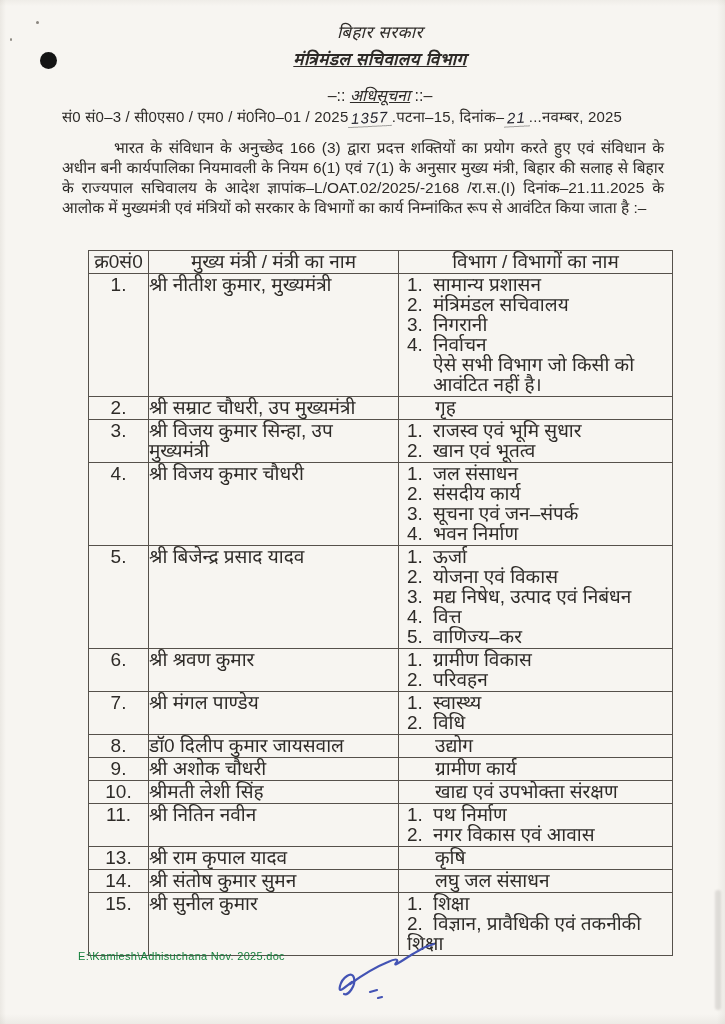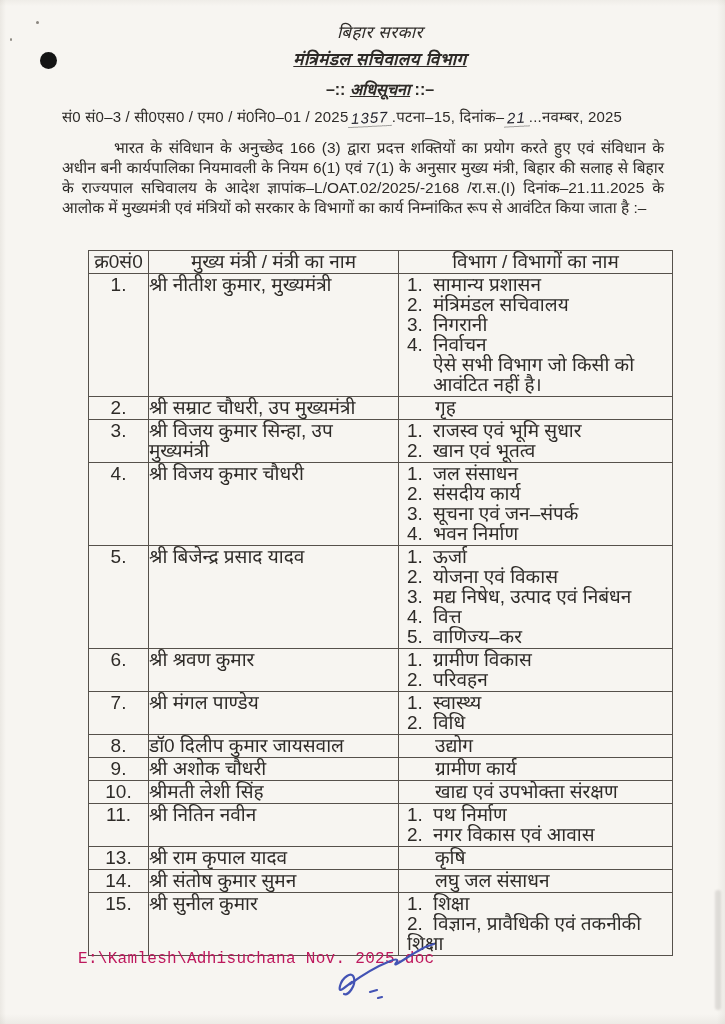--- a/index.html
+++ b/index.html
@@ -22,21 +22,21 @@
     border-radius:50%;background:#141414;
   }
   .speck{position:absolute;background:#8a867f;border-radius:50%;}
   .speck.a{left:36px;top:21px;width:3px;height:3px;}
   .speck.b{left:10px;top:38px;width:2px;height:3px;}
 
   .doc-header{position:absolute;left:40px;top:20px;width:680px;text-align:center;}
   .title-line1{font-size:17px;font-weight:normal;font-style:italic;letter-spacing:.5px;}
   .title-line2{font-size:17px;font-weight:bold;font-style:italic;letter-spacing:.5px;
     text-decoration:underline;margin-top:4px;}
-  .notif-line{font-size:16px;font-weight:bold;margin-top:8px;}
+  .notif-line{font-size:16px;font-weight:normal;margin-top:14px;}
   .notif-word{font-style:italic;text-decoration:underline;}
 
   .ref-line{
     position:absolute;left:62px;top:106px;width:625px;
     font-size:15px;white-space:nowrap;letter-spacing:.2px;
   }
   .hand{
     font-style:italic;color:#23232e;letter-spacing:1px;
     border-bottom:1.5px dotted #4b4b4b;padding:0 3px;
     display:inline-block;transform:rotate(-3deg) translateY(1px);
@@ -62,22 +62,22 @@
   td.sn{ text-align:center;line-height:20px; }
   td.name{ padding-left:10px;padding-right:4px;line-height:20px; }
   td.depts{ padding-right:4px; }
   .dept-line{ line-height:20px;padding-left:8px; }
   .dept-num{ display:inline-block;width:26px; }
   .dept-line.unnumbered{ padding-left:36px; }
   .dept-note{ line-height:20px;padding-left:34px;padding-right:10px; }
 
   .footer-path{
     position:absolute;left:78px;top:950px;
-    font-family:Liberation Mono, monospace;
-    font-size:16px;color:#be185d;letter-spacing:.3px;
+    font-family:Liberation Sans, sans-serif;
+    font-size:11px;color:#15803d;letter-spacing:.3px;
   }
   .signature{ position:absolute;left:330px;top:942px;width:110px;height:62px; }
   .grey-streak{
     position:absolute;right:4px;top:890px;width:6px;height:120px;
     background:rgba(150,148,144,.25);border-radius:3px;filter:blur(1px);
   }
 </style>
 </head>
 <body>
 

